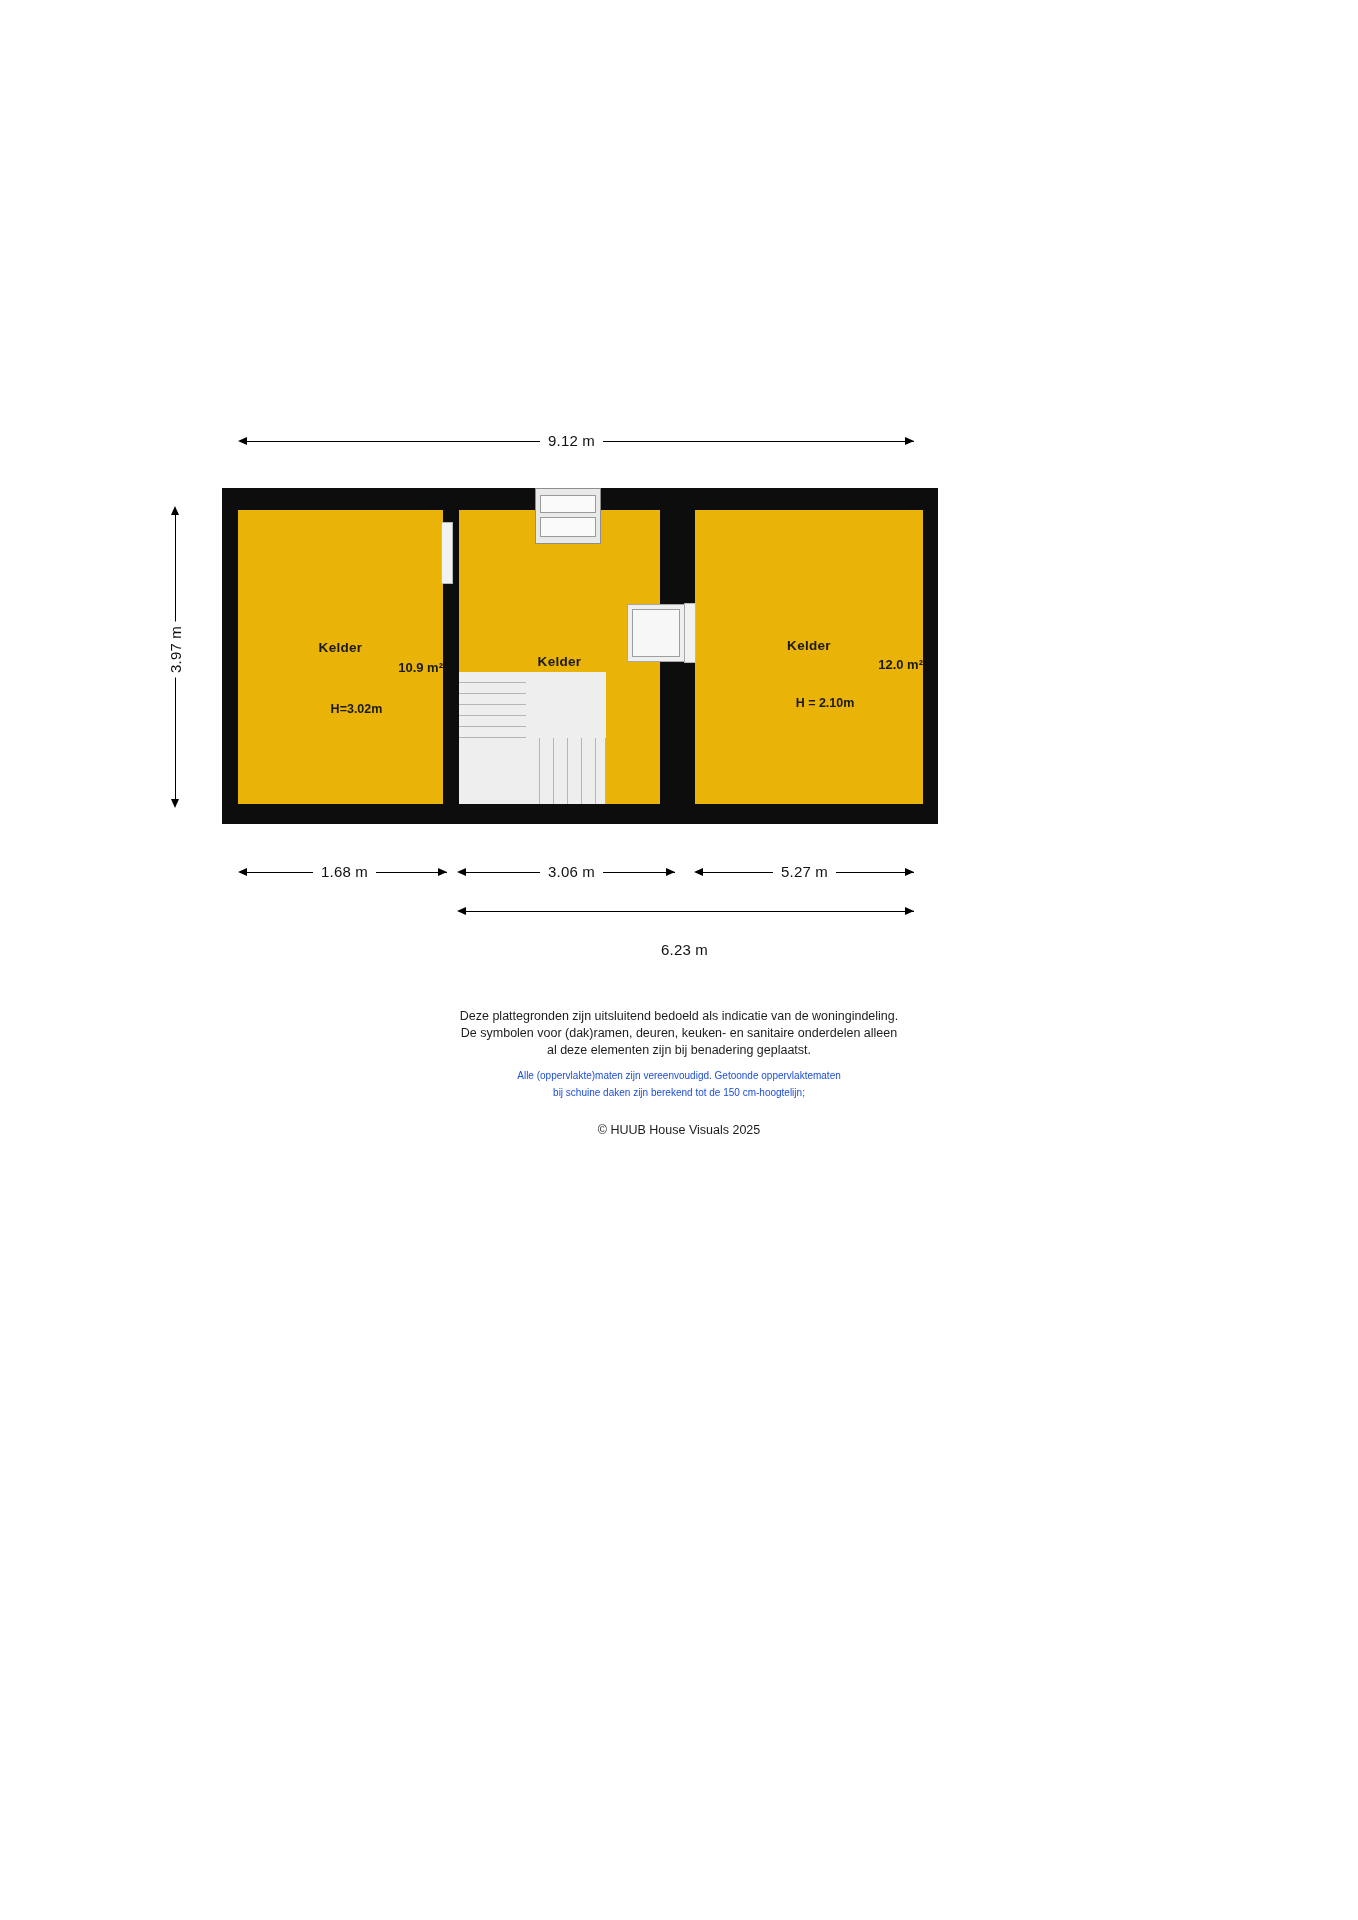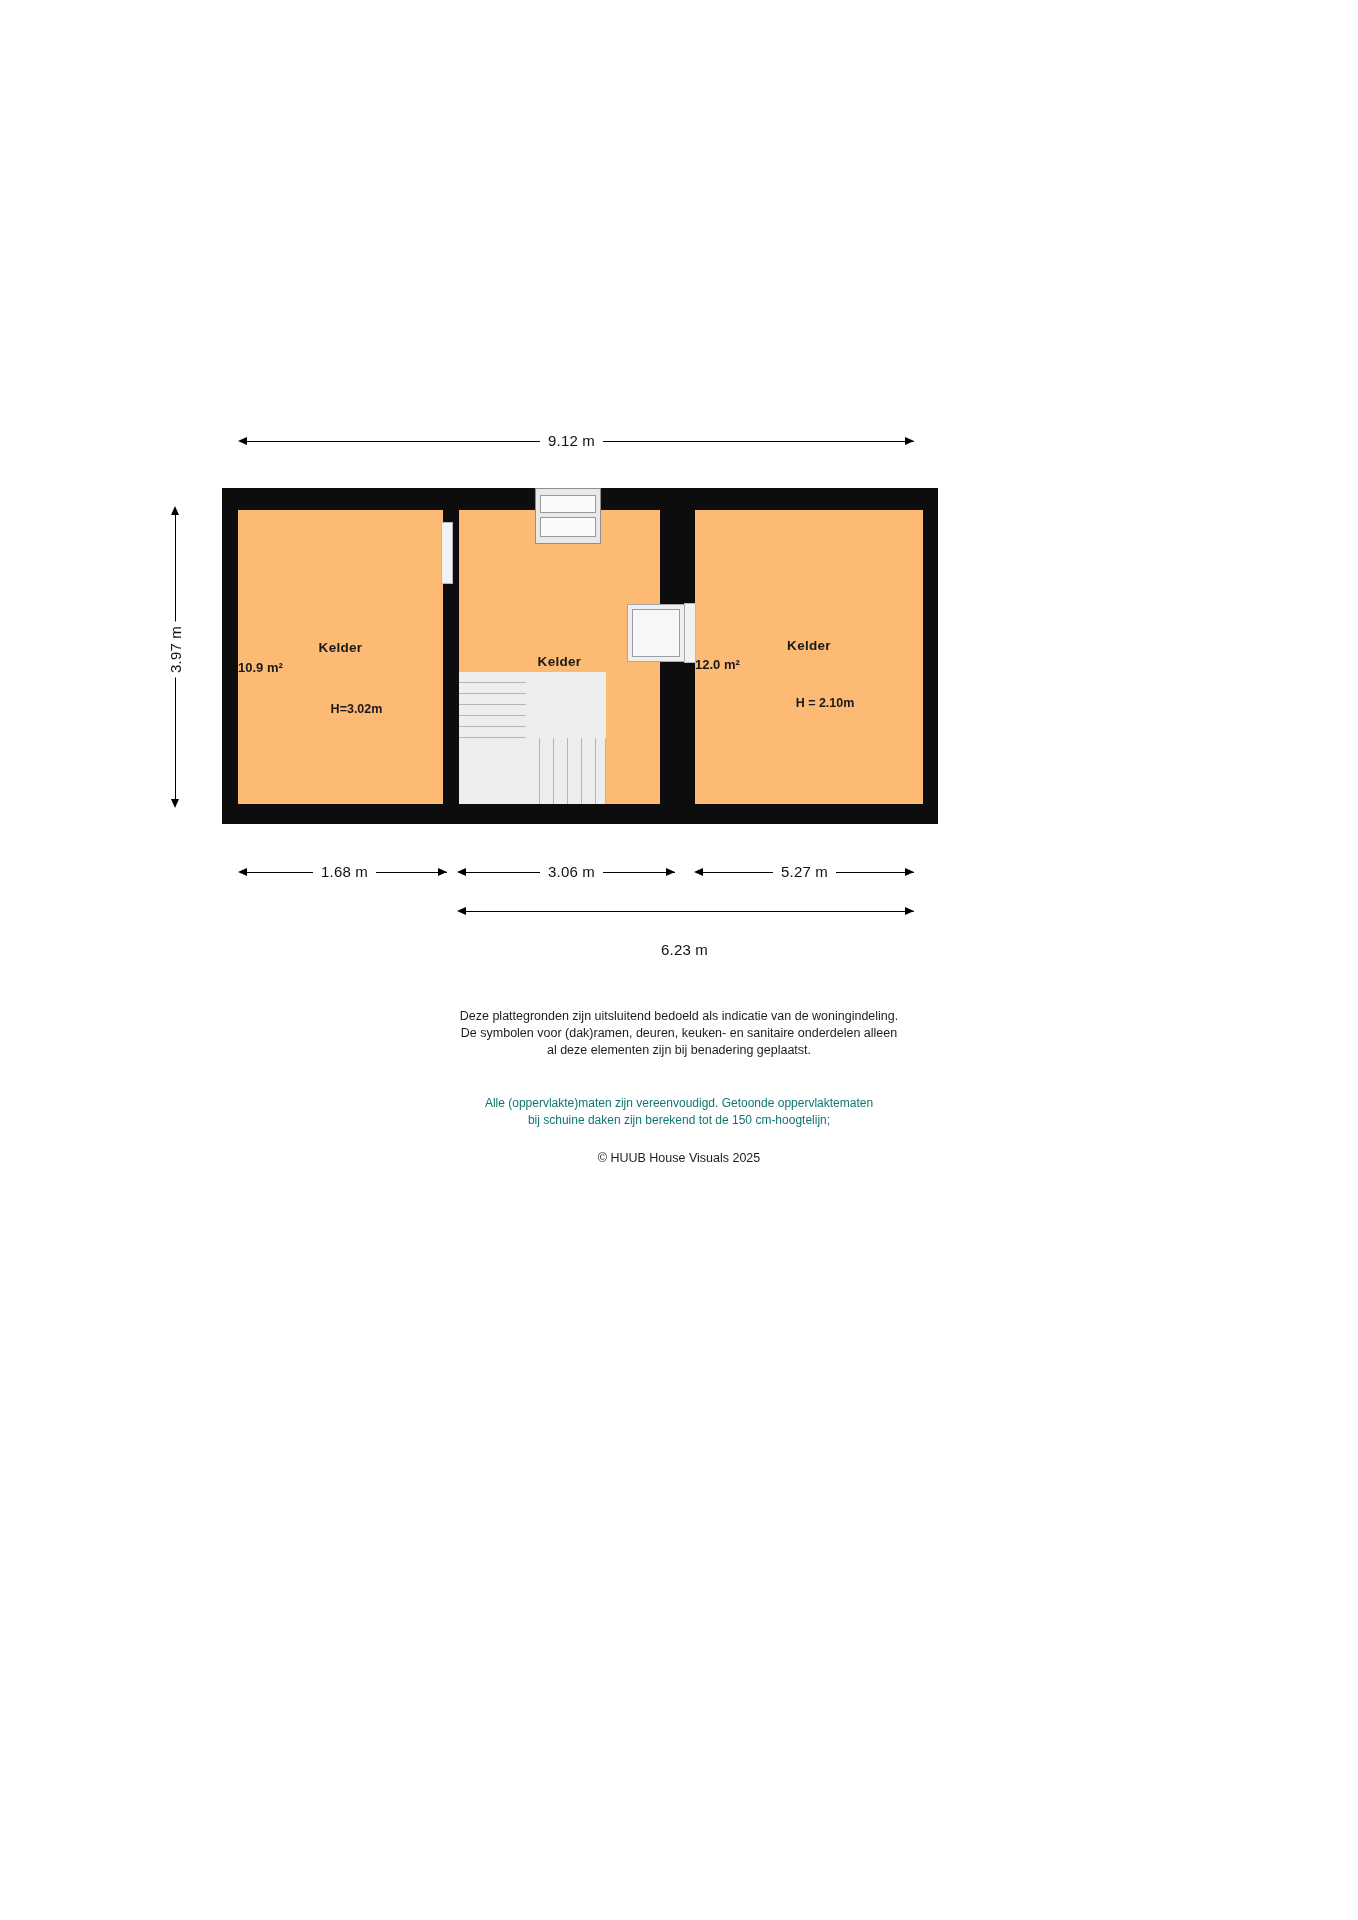--- a/index.html
+++ b/index.html
@@ -79,35 +79,35 @@
   #floorplan {
     position: absolute;
     left: 222px;
     top: 488px;
     width: 716px;
     height: 336px;
     background: #0d0d0d;
   }
   .room {
     position: absolute;
-    background: #fdba74;
+    background: #eab308;
   }
   .room-label {
     position: absolute;
     width: 100%;
     text-align: center;
     font-size: 13.5px;
     font-weight: bold;
     color: #1a1a1a;
     letter-spacing: 0.3px;
   }
   .room-area {
     position: absolute;
     width: 100%;
-    text-align: left;
+    text-align: right;
     font-size: 13px;
     font-weight: bold;
     color: #1a1a1a;
   }
   .room-height {
     position: absolute;
     width: 100%;
     text-align: center;
     font-size: 12.5px;
     font-weight: bold;
@@ -175,24 +175,24 @@
     top: 1008px;
     width: 1358px;
     text-align: center;
   }
   #footer .para {
     font-size: 12.5px;
     line-height: 17px;
     color: #1c1c1c;
   }
   #footer .para2 {
-    margin-top: 36px;
-    font-size: 12px;
+    margin-top: 8px;
+    font-size: 10px;
     line-height: 17px;
-    color: #0f766e;
+    color: #1d4ed8;
   }
   #footer .copyright {
     margin-top: 22px;
     font-size: 12.5px;
     color: #1c1c1c;
   }
 </style>
 </head>
 <body>
 

